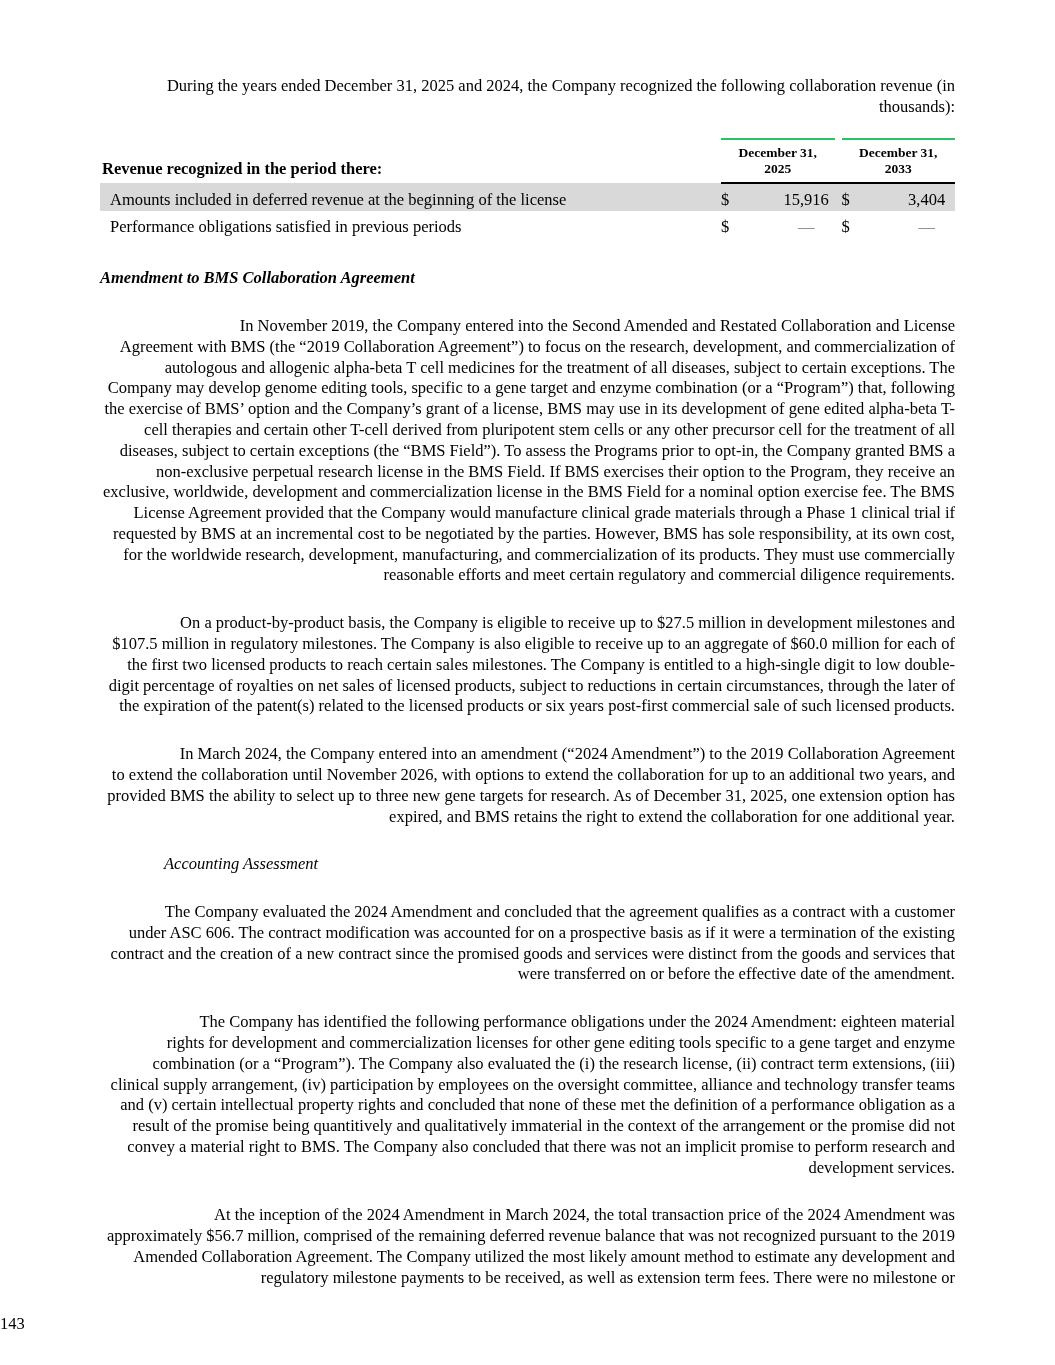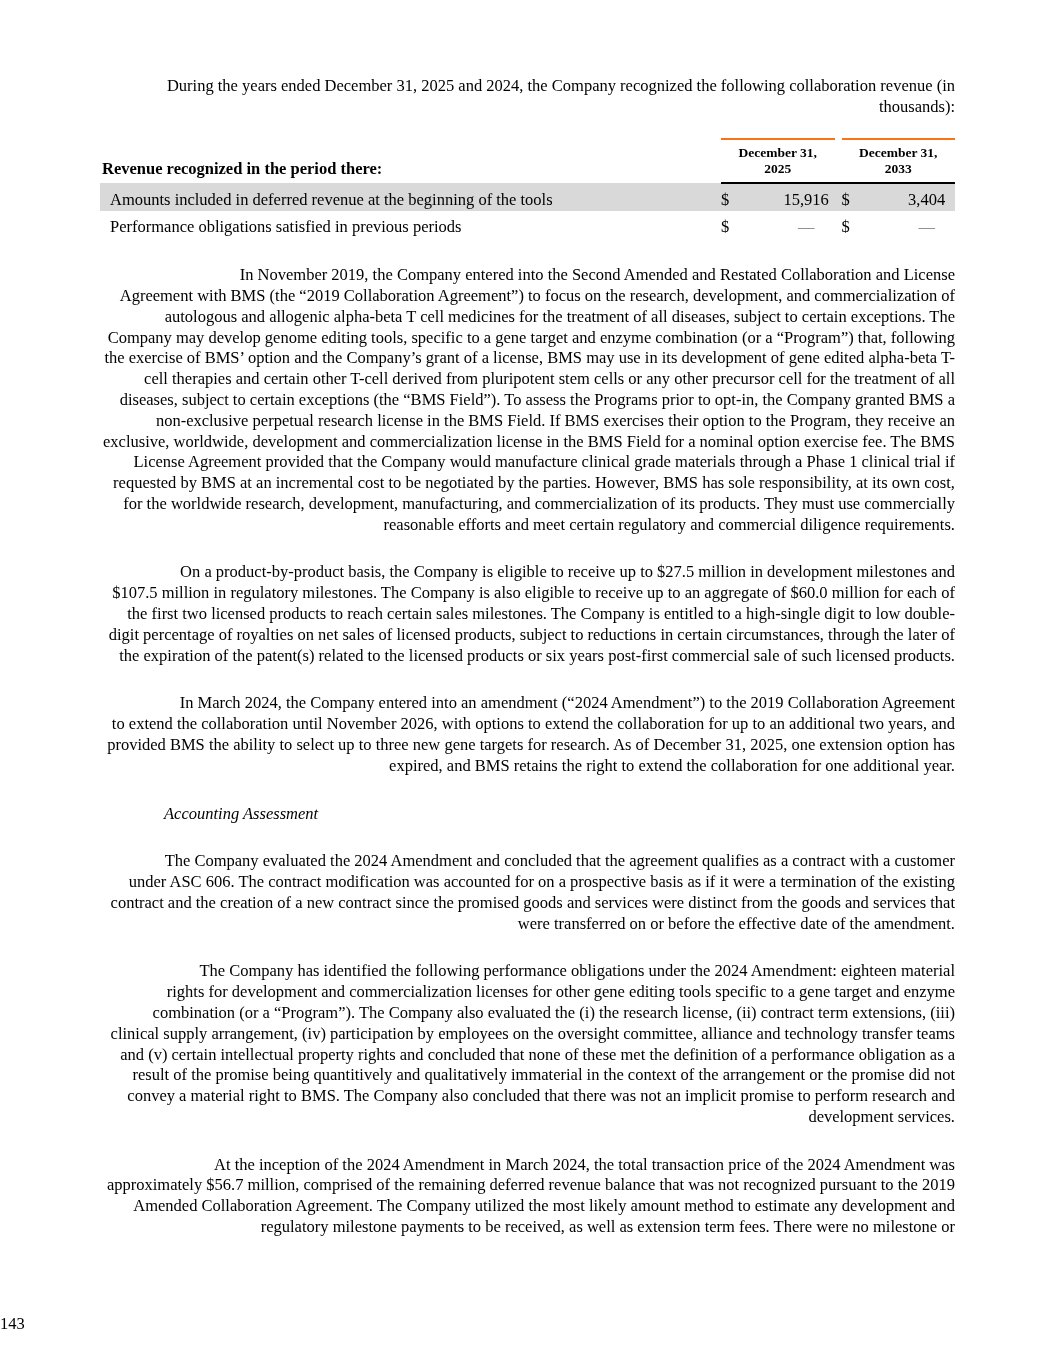--- a/index.html
+++ b/index.html
@@ -36,21 +36,21 @@
   }
   table.rev-table td {
     padding: 0;
     vertical-align: bottom;
   }
   td.lbl       { width: 617px; }
   td.cur       { width: 18px;  text-align: left;  padding-left: 9px; }
   td.val       { width: 92px;  text-align: center; padding-right: 3px; }
   td.gap       { width: 7px; }
   tr.hdr td.colhead {
-    border-top: 2px solid #f97316;
+    border-top: 2px solid #22c55e;
     border-bottom: 2px solid #000000;
     text-align: center;
     font-weight: bold;
     font-size: 13.5px;
     line-height: 1.25;
     padding: 5px 2px 4px 2px;
     vertical-align: bottom;
   }
   tr.hdr td.gap { border-bottom: 2px solid #000000; }
   tr.hdr td.hdr-lbl {
@@ -99,39 +99,40 @@
           <span>2025</span>
         </td>
         <td class="gap"></td>
         <td class="colhead" colspan="2">
           <span>December 31,</span><br>
           <span>2033</span>
         </td>
       </tr>
 
       <tr class="data shaded">
-        <td class="lbl">Amounts included in deferred revenue at the beginning of the tools</td>
+        <td class="lbl">Amounts included in deferred revenue at the beginning of the license</td>
         <td class="cur">$</td>
         <td class="val">15,916</td>
         <td class="gap"></td>
         <td class="cur">$</td>
         <td class="val">3,404</td>
       </tr>
 
       <tr class="data">
         <td class="lbl">Performance obligations satisfied in previous periods</td>
         <td class="cur">$</td>
         <td class="val dash">—</td>
         <td class="gap"></td>
         <td class="cur">$</td>
         <td class="val dash">—</td>
       </tr>
     </tbody>
   </table>
 
+  <h3 class="section-heading">Amendment to BMS Collaboration Agreement</h3>
 
   <p class="body-para indent">In November 2019, the Company entered into the Second Amended and Restated Collaboration and License Agreement with BMS (the “2019 Collaboration Agreement”) to focus on the research, development, and commercialization of autologous and allogenic alpha-beta T cell medicines for the treatment of all diseases, subject to certain exceptions. The Company may develop genome editing tools, specific to a gene target and enzyme combination (or a “Program”) that, following the exercise of BMS’ option and the Company’s grant of a license, BMS may use in its development of gene edited alpha-beta T-cell therapies and certain other T-cell derived from pluripotent stem cells or any other precursor cell for the treatment of all diseases, subject to certain exceptions (the “BMS Field”). To assess the Programs prior to opt-in, the Company granted BMS a non-exclusive perpetual research license in the BMS Field. If BMS exercises their option to the Program, they receive an exclusive, worldwide, development and commercialization license in the BMS Field for a nominal option exercise fee. The BMS License Agreement provided that the Company would manufacture clinical grade materials through a Phase 1 clinical trial if requested by BMS at an incremental cost to be negotiated by the parties. However, BMS has sole responsibility, at its own cost, for the worldwide research, development, manufacturing, and commercialization of its products. They must use commercially reasonable efforts and meet certain regulatory and commercial diligence requirements.</p>
 
   <p class="body-para indent">On a product-by-product basis, the Company is eligible to receive up to $27.5 million in development milestones and $107.5 million in regulatory milestones. The Company is also eligible to receive up to an aggregate of $60.0 million for each of the first two licensed products to reach certain sales milestones. The Company is entitled to a high-single digit to low double-digit percentage of royalties on net sales of licensed products, subject to reductions in certain circumstances, through the later of the expiration of the patent(s) related to the licensed products or six years post-first commercial sale of such licensed products.</p>
 
   <p class="body-para indent">In March 2024, the Company entered into an amendment (“2024 Amendment”) to the 2019 Collaboration Agreement to extend the collaboration until November 2026, with options to extend the collaboration for up to an additional two years, and provided BMS the ability to select up to three new gene targets for research. As of December 31, 2025, one extension option has expired, and BMS retains the right to extend the collaboration for one additional year.</p>
 
   <p class="subheading">Accounting Assessment</p>
 
   <p class="body-para indent">The Company evaluated the 2024 Amendment and concluded that the agreement qualifies as a contract with a customer under ASC 606. The contract modification was accounted for on a prospective basis as if it were a termination of the existing contract and the creation of a new contract since the promised goods and services were distinct from the goods and services that were transferred on or before the effective date of the amendment.</p>

